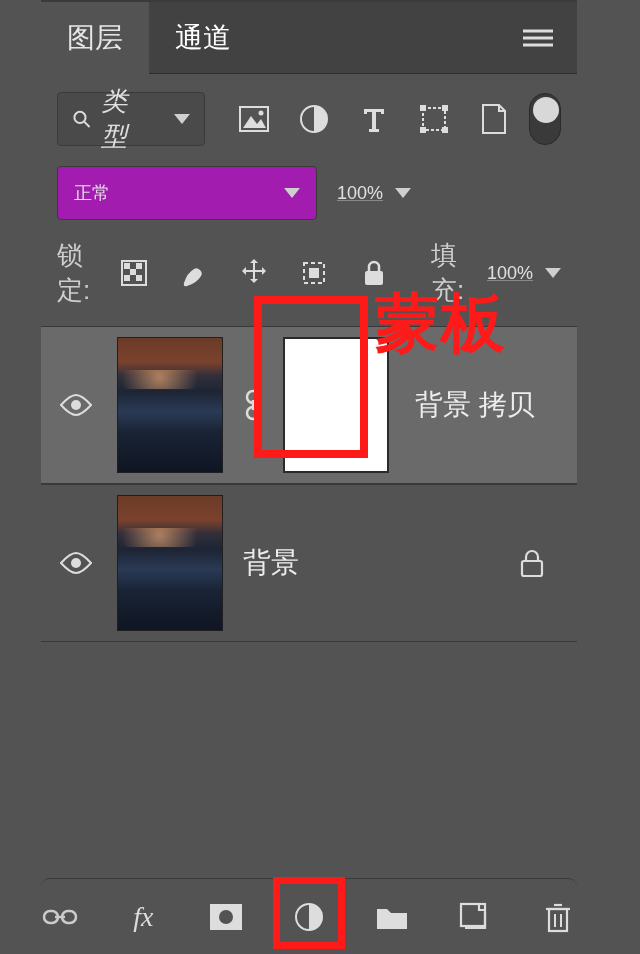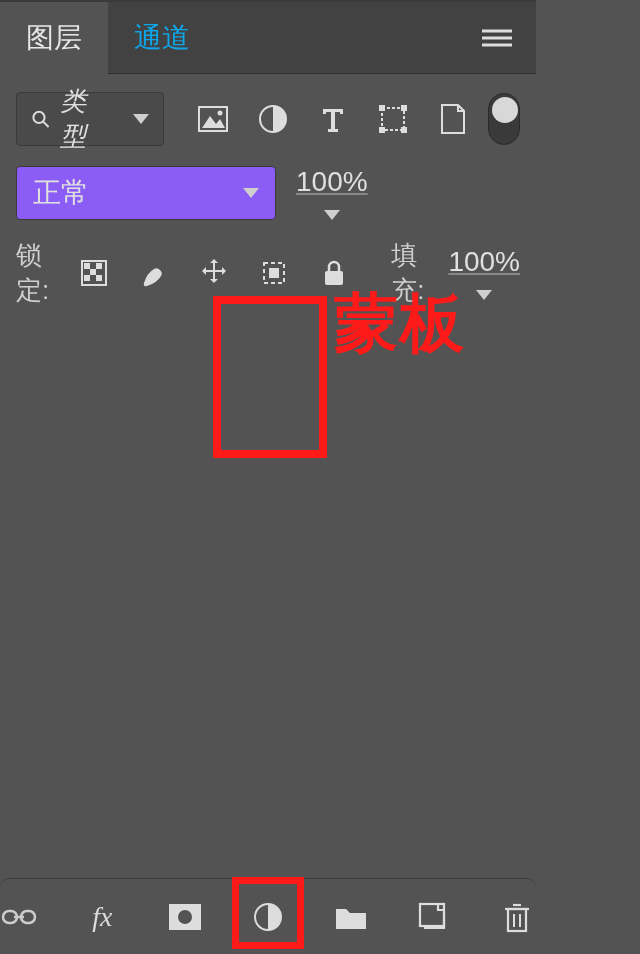--- a/index.html
+++ b/index.html
@@ -1,39 +1,39 @@
 <!DOCTYPE html>
 <html><head>
   <meta charset="utf-8">
   <style>
     * { margin:0; padding:0; box-sizing:border-box; font-family:Arial, sans-serif; }
     body { background:#535353; width:640px; height:954px; overflow:hidden; }
-    .panel { width:536px; height:954px; background:#535353; display:flex; flex-direction:column; }
+    .panel { width:536px; height:954px; background:#535353; display:flex; flex-direction:column;margin-left:41px; }
     
     .topline { height:2px; background:#3a3a3a; }
     
     .tabs { display:flex; align-items:center; height:72px; background:#424242; border-bottom:1px solid #2e2e2e;}
-    .tab { padding:0 26px; height:72px; display:flex; align-items:center; font-size:28px; color:#0ea5e9; cursor:pointer;}
+    .tab { padding:0 26px; height:72px; display:flex; align-items:center; font-size:28px; color:#ffffff; cursor:pointer;}
     .tab.active { background:#535353; color:#e6e6e6;}
     .tabs .spacer { flex:1; }
     .menu-icon { padding:0 24px; color:#e0e0e0; cursor:pointer;}
     .menu-icon svg { width:30px; height:18px; }
     
     .filter-row { display:flex; align-items:center; padding:18px 16px 12px 16px; gap:18px;font-style:italic;}
     .type-filter { display:flex; align-items:center; gap:10px; border:1px solid #3a3a3a; background:#4a4a4a; height:54px; padding:0 14px; border-radius:4px; color:#e0e0e0; font-size:26px;}
     .type-filter .chev { margin-left:18px; }
     .filter-icons { display:flex; align-items:center; gap:26px; margin-left:14px;}
     .ficon { color:#e0e0e0; cursor:pointer; display:flex; align-items:center; justify-content:center; width:34px; height:34px;}
     .toggle { margin-left:auto; width:34px; height:52px; background:#3a3a3a; border:1px solid #2a2a2a; border-radius:17px; position:relative;}
     .toggle-knob { position:absolute; top:3px; left:3px; width:26px; height:26px; background:#d8d8d8; border-radius:50%;}
     
     .blend-row { display:flex; align-items:center; padding:8px 16px 10px 16px; gap:20px;}
-    .blend-select { flex:0 0 260px; display:flex; align-items:center; justify-content:space-between; border:1px solid #3a3a3a; background:#8b5cf6; height:54px; padding:0 16px; border-radius:4px; color:#e0e0e0; font-size:28px;}
+    .blend-select { flex:0 0 260px; display:flex; align-items:center; justify-content:space-between; border:1px solid #3a3a3a; background:#a21caf; height:54px; padding:0 16px; border-radius:4px; color:#e0e0e0; font-size:18px;}
     .label { color:#cfcfcf; font-size:26px;}
-    .pct-box { display:flex; align-items:center; gap:12px; color:#e0e0e0; font-size:28px;flex-direction:column;}
+    .pct-box { display:flex; align-items:center; gap:12px; color:#e0e0e0; font-size:18px;}
     .pct-text { text-decoration:underline; text-decoration-color:#888;}
     .chev { width:0;height:0;border-left:8px solid transparent;border-right:8px solid transparent;border-top:10px solid #cfcfcf; display:inline-block;}
     
     .lock-row { display:flex; align-items:center; padding:8px 16px 18px 16px; gap:22px;justify-content:space-between;}
     .lock-icons { display:flex; align-items:center; gap:26px; margin-left:4px;}
     .licon { color:#e0e0e0; display:flex; align-items:center; justify-content:center; width:34px; height:34px; cursor:pointer;}
     
     .layers { flex:0 0 auto;}
     .layer { display:flex; align-items:center; height:158px; border-top:1px solid #393939; border-bottom:1px solid #393939;}
     .layer.selected { background:#6a6a6a; }
@@ -171,21 +171,55 @@
     </div>
     <span class="label" style="margin-left:18px">填充:</span>
     <div class="pct-box">
       <span class="pct-text">100%</span>
       <span class="chev"></span>
     </div>
   </div>
 
   <div class="layers rel">
 
-
+    <div class="layer selected rel">
+      <div class="vis">
+        <svg width="32" height="22" viewBox="0 0 32 22">
+            <path d="M1 11 Q10 1 16 1 Q22 1 31 11 Q22 21 16 21 Q10 21 1 11 Z" fill="none" stroke="#ddd" stroke-width="2"></path>
+            <circle cx="16" cy="11" r="5" fill="#ddd"></circle>
+          </svg>
+      </div>
+      <div class="thumb"></div>
+      <div class="link-col">
+        <svg width="22" height="32" viewBox="0 0 22 32">
+            <rect x="5" y="2" width="12" height="12" rx="6" fill="none" stroke="#ddd" stroke-width="2.5"></rect>
+            <rect x="5" y="18" width="12" height="12" rx="6" fill="none" stroke="#ddd" stroke-width="2.5"></rect>
+            <line x1="11" y1="11" x2="11" y2="21" stroke="#ddd" stroke-width="2.5"></line>
+          </svg>
+      </div>
+      <div class="mask"></div>
+      <span class="layer-name">背景 拷贝</span>
+    </div>
+
+    <div class="layer">
+      <div class="vis">
+        <svg width="32" height="22" viewBox="0 0 32 22">
+            <path d="M1 11 Q10 1 16 1 Q22 1 31 11 Q22 21 16 21 Q10 21 1 11 Z" fill="none" stroke="#ddd" stroke-width="2"></path>
+            <circle cx="16" cy="11" r="5" fill="#ddd"></circle>
+          </svg>
+      </div>
+      <div class="thumb"></div>
+      <span class="layer-name" style="margin-left:20px">背景</span>
+      <div class="lock-right">
+        <svg width="26" height="30" viewBox="0 0 26 30">
+            <rect x="3" y="13" width="20" height="15" rx="2" fill="none" stroke="#ddd" stroke-width="2.2"></rect>
+            <path d="M7 13 v-4 a6 6 0 0 1 12 0 v4" fill="none" stroke="#ddd" stroke-width="2.2"></path>
+          </svg>
+      </div>
+    </div>
   </div>
 
   <div class="red-box-mask" style="left:213px; top:296px; width:114px; height:162px;"></div>
   <div class="anno" style="left:334px; top:280px;">蒙板</div>
 
   <div class="bottom rel">
     <div class="bicon">
         <svg width="36" height="22" viewBox="0 0 36 22">
           <rect x="2" y="5" width="14" height="12" rx="6" fill="none" stroke="#ccc" stroke-width="2.5"></rect>
           <rect x="20" y="5" width="14" height="12" rx="6" fill="none" stroke="#ccc" stroke-width="2.5"></rect>

